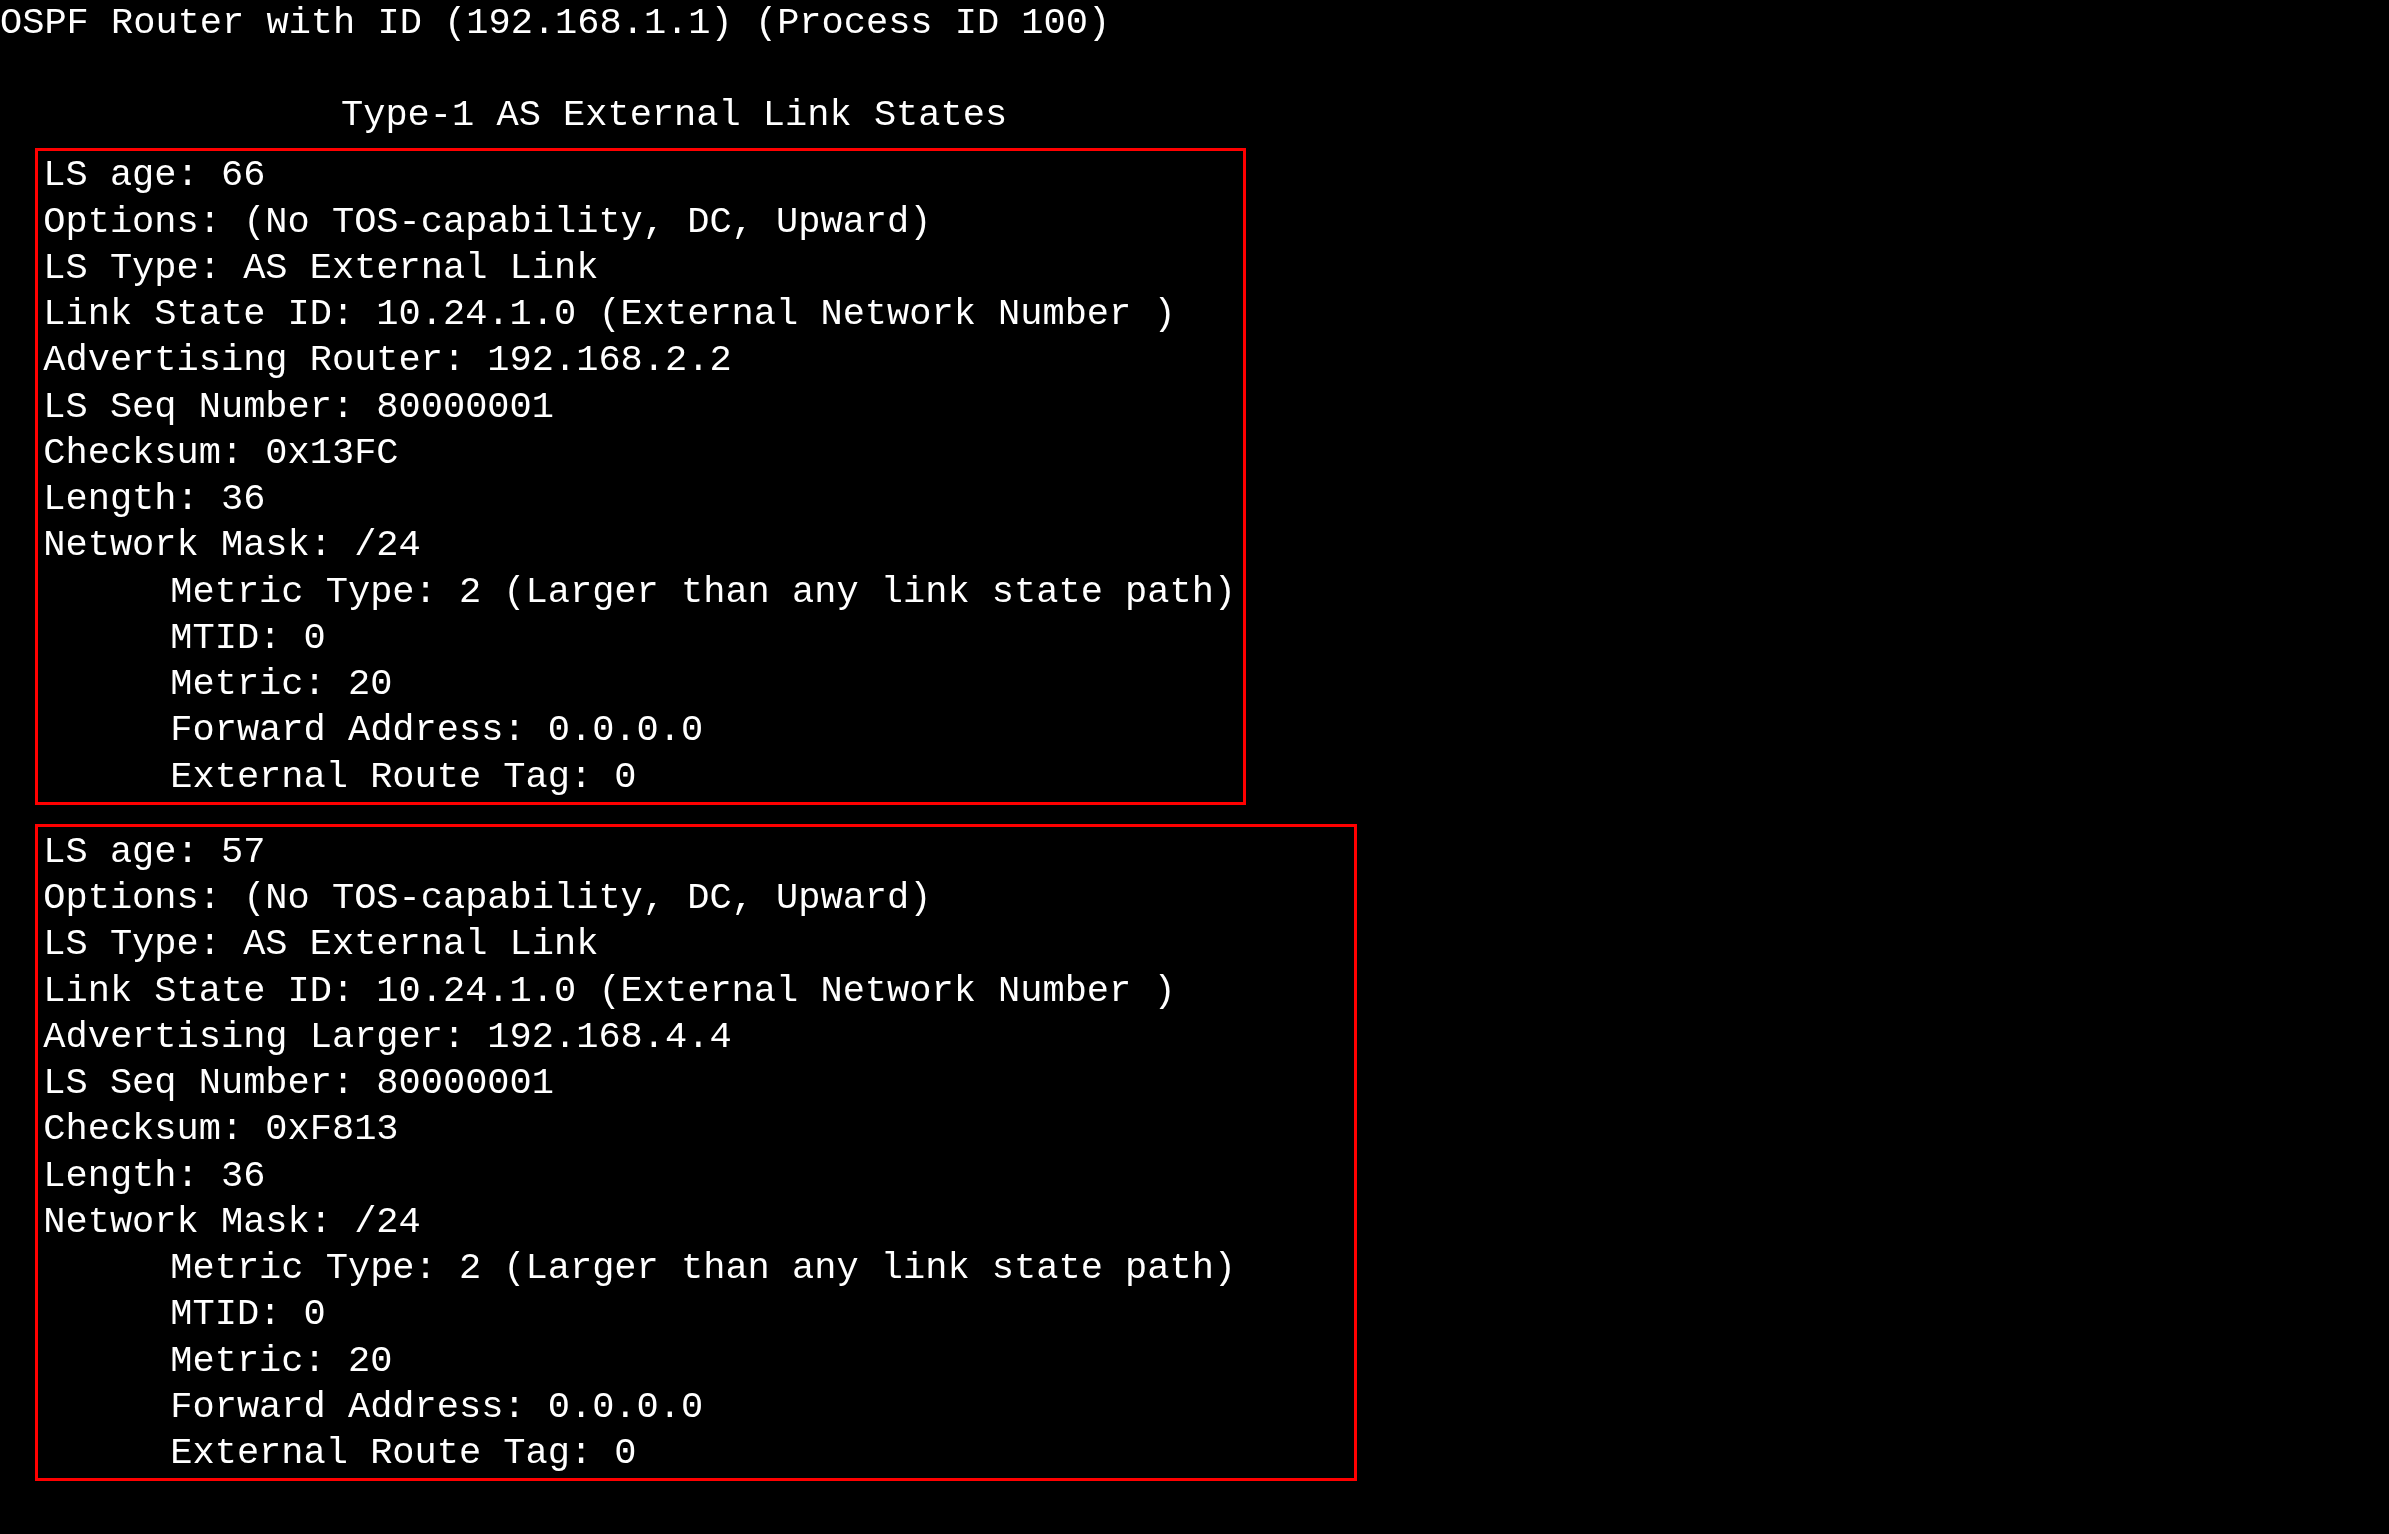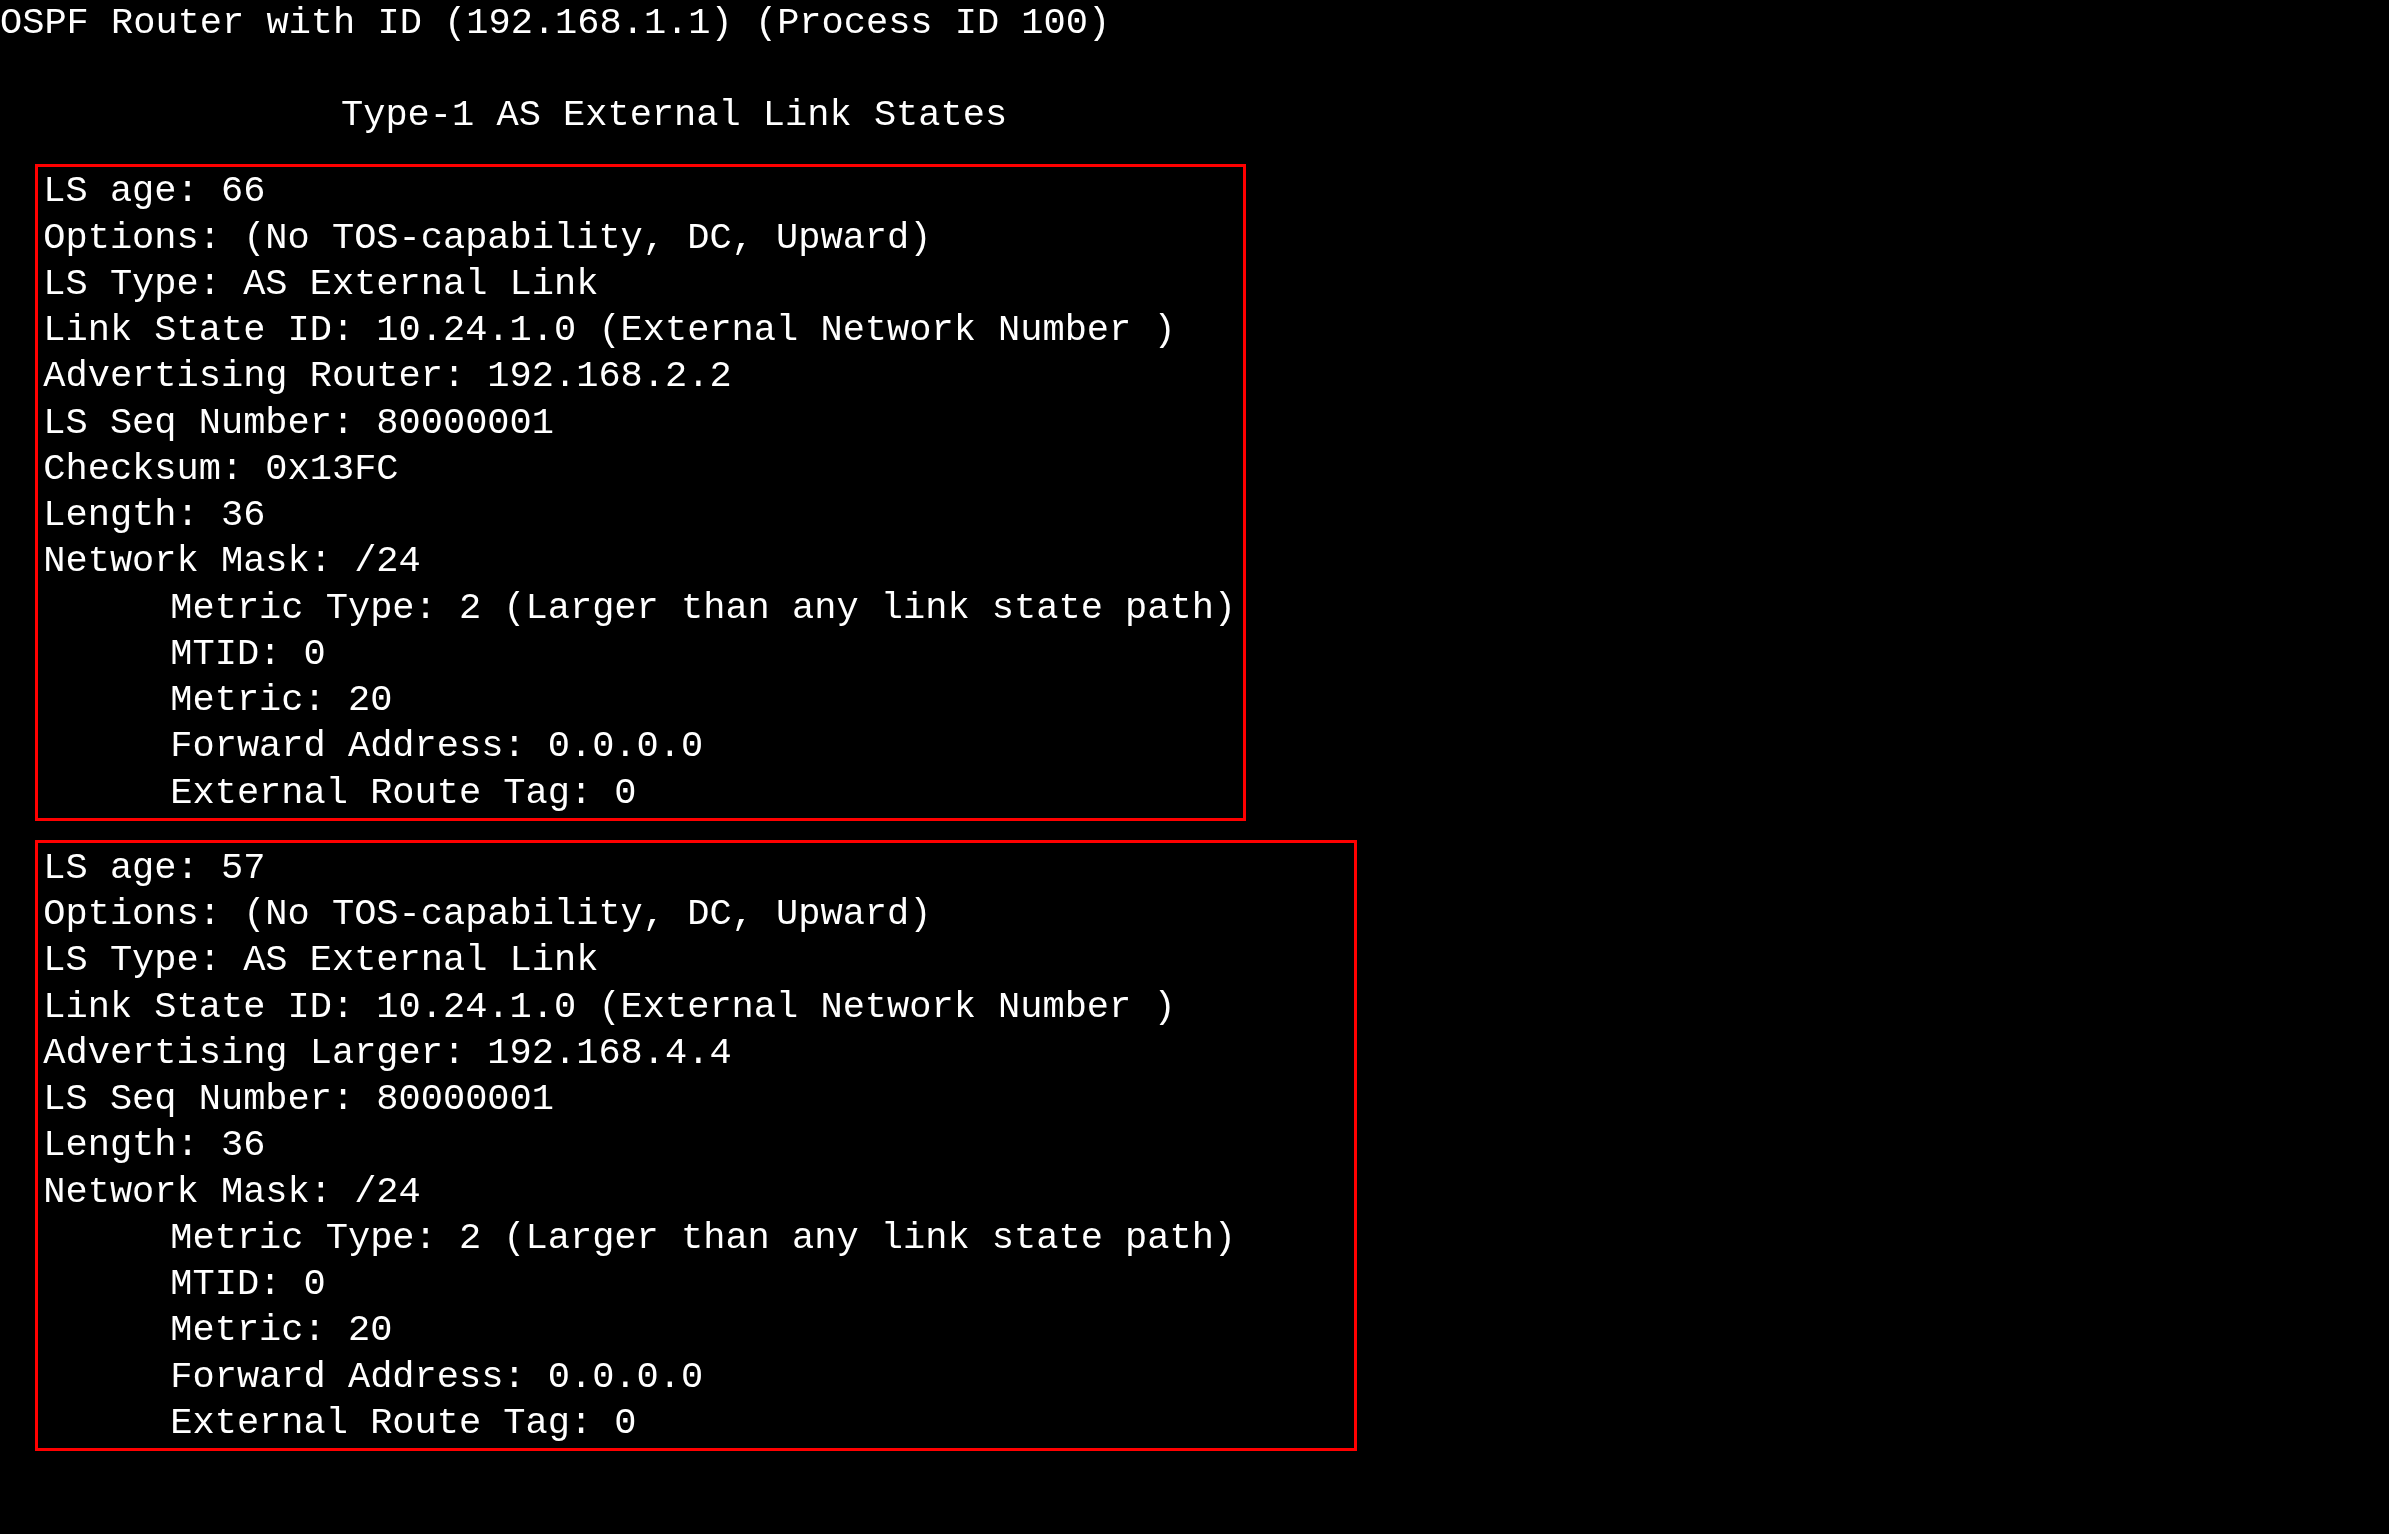--- a/index.html
+++ b/index.html
@@ -30,21 +30,21 @@
     }
     .lsa-block {
       border: 3.5px solid #ff0000;
       display: inline-block;
       margin-left: 35px;
       padding: 1.8px 5.3px;
       line-height: 1.25;
     }
     .lsa-block-1 {
       width: 1211px;
-      margin-top: 25px;
+      margin-top: 9px;
     }
     .lsa-block-2 {
       width: 1322px;
       margin-top: 19.4px;
     }
     .field-row {
       white-space: pre;
     }
     .sub-field {
       padding-left: 127px;
@@ -77,20 +77,21 @@
   <div class="sub-field">External Route Tag: 0</div>
 </div>
 <br>
 <div class="lsa-block lsa-block-2">
   <div class="field-row">LS age: 57</div>
   <div class="field-row">Options: (No TOS-capability, DC, Upward)</div>
   <div class="field-row">LS Type: AS External Link</div>
   <div class="field-row">Link State ID: 10.24.1.0 (External Network Number )</div>
   <div class="field-row">Advertising Larger: 192.168.4.4</div>
   <div class="field-row">LS Seq Number: 80000001</div>
+  <div class="field-row">Checksum: 0xF813</div>
   <div class="field-row">Length: 36</div>
   <div class="field-row">Network Mask: /24</div>
   <div class="sub-field">Metric Type: 2 (Larger than any link state path)</div>
   <div class="sub-field">MTID: 0</div>
   <div class="sub-field">Metric: 20</div>
   <div class="sub-field">Forward Address: 0.0.0.0</div>
   <div class="sub-field">External Route Tag: 0</div>
 </div>
 
 

